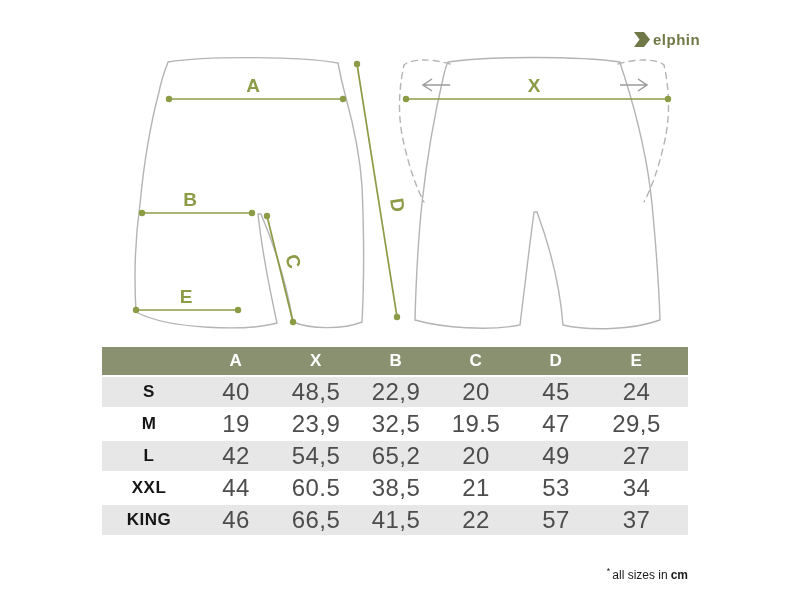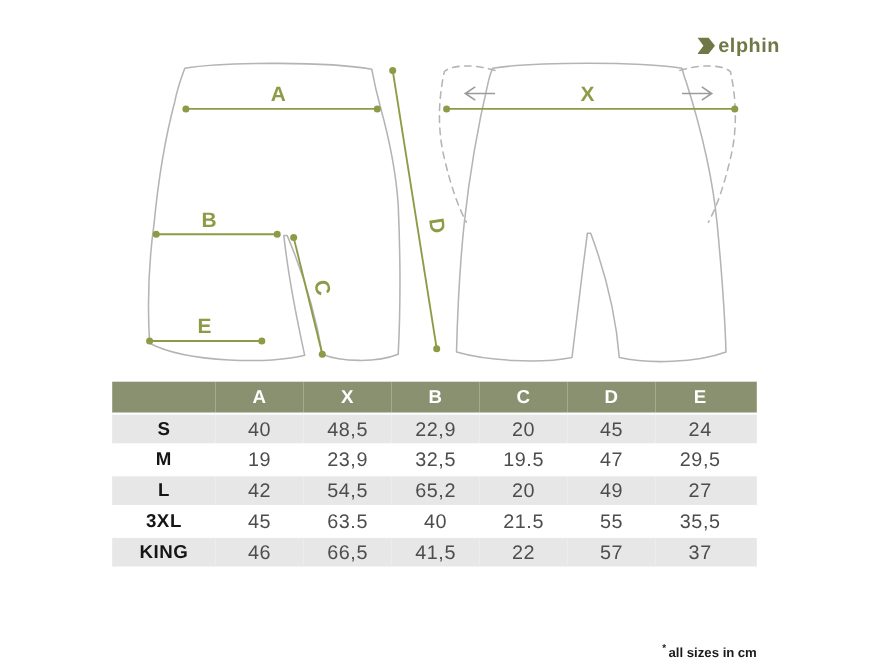--- a/index.html
+++ b/index.html
@@ -1,42 +1,42 @@
 <!DOCTYPE html>
 <html style="--accent: #8c9c46; --table-header-bg: #8a9170; --row-alt-bg: #e7e7e7; --outline-gray: #b4b4b4; --logo-olive: #6f7846; --value-text: #4d4d4d;"><head>
 <meta charset="utf-8">
 <style>
   html,body{margin:0;padding:0;background:#fff;}
   .stage{position:relative;width:800px;height:600px;background:#fff;overflow:hidden;
          font-family:"Liberation Sans",sans-serif;}
   
   .logo{position:absolute;left:634px;top:31px;display:flex;align-items:center;gap:3px;
-        color:var(--logo-olive);font-weight:bold;font-size:18px;letter-spacing:.5px;}
+        color:var(--logo-olive);font-weight:bold;font-size:15px;letter-spacing:.5px;}
   .logo svg{display:block;}
   
   .diagram{position:absolute;left:0;top:0;}
   .outline{fill:#fff;stroke:var(--outline-gray);stroke-width:1.4;stroke-linejoin:round;}
   .dashed{fill:none;stroke:var(--outline-gray);stroke-width:1.4;stroke-dasharray:6 5;stroke-linecap:round;}
   .mline{stroke:var(--accent);stroke-width:1.7;}
   .mdot{fill:var(--accent);}
   .mlabel{fill:var(--accent);font-family:"Liberation Sans",sans-serif;font-weight:bold;font-size:19px;text-anchor:middle;}
   .arrow{stroke:#9b9b9b;stroke-width:1.5;fill:none;}
   
   table.size-table{position:absolute;left:102px;top:347px;width:586px;border-collapse:collapse;
         table-layout:fixed;}
   .size-table th{background:var(--table-header-bg);color:#fff;height:26px;font-size:17px;
         font-weight:bold;border-bottom:2px solid #fff;text-align:center;letter-spacing:.5px;}
-  .size-table td{height:24px;border-bottom:2px solid #fff;text-align:center;font-size:18px;
+  .size-table td{height:24px;border-bottom:2px solid #fff;text-align:center;font-size:24px;
         color:var(--value-text);letter-spacing:.5px;}
   .size-table tbody tr:nth-child(odd){background:var(--row-alt-bg);}
   .size-table tbody tr:nth-child(even){background:#fff;}
   .size-table td.size{color:#151515;font-weight:bold;font-size:17px;}
   .size-table th:last-child,.size-table td:last-child{padding-right:12px;}
   
-  .footnote{position:absolute;top:584px;right:112px;font-size:12px;color:#1a1a1a;font-weight:bold;}
+  .footnote{position:absolute;top:566px;right:112px;font-size:12px;color:#1a1a1a;}
   .footnote .star{vertical-align:super;font-size:9px;margin-right:2px;}
   .footnote b{margin-left:3px;}
 </style>
 </head>
 <body>
 
 <div class="stage">
 
   <div class="logo">
     <span>
@@ -138,27 +138,27 @@
         <tr>
           <td class="size">L</td>
           <td>42</td>
           <td>54,5</td>
           <td>65,2</td>
           <td>20</td>
           <td>49</td>
           <td>27</td>
         </tr>
         <tr>
-          <td class="size">3XL</td>
-          <td>45</td>
-          <td>63.5</td>
-          <td>40</td>
-          <td>21.5</td>
-          <td>55</td>
-          <td>35,5</td>
+          <td class="size">XXL</td>
+          <td>44</td>
+          <td>60.5</td>
+          <td>38,5</td>
+          <td>21</td>
+          <td>53</td>
+          <td>34</td>
         </tr>
         <tr>
           <td class="size">KING</td>
           <td>46</td>
           <td>66,5</td>
           <td>41,5</td>
           <td>22</td>
           <td>57</td>
           <td>37</td>
         </tr>

